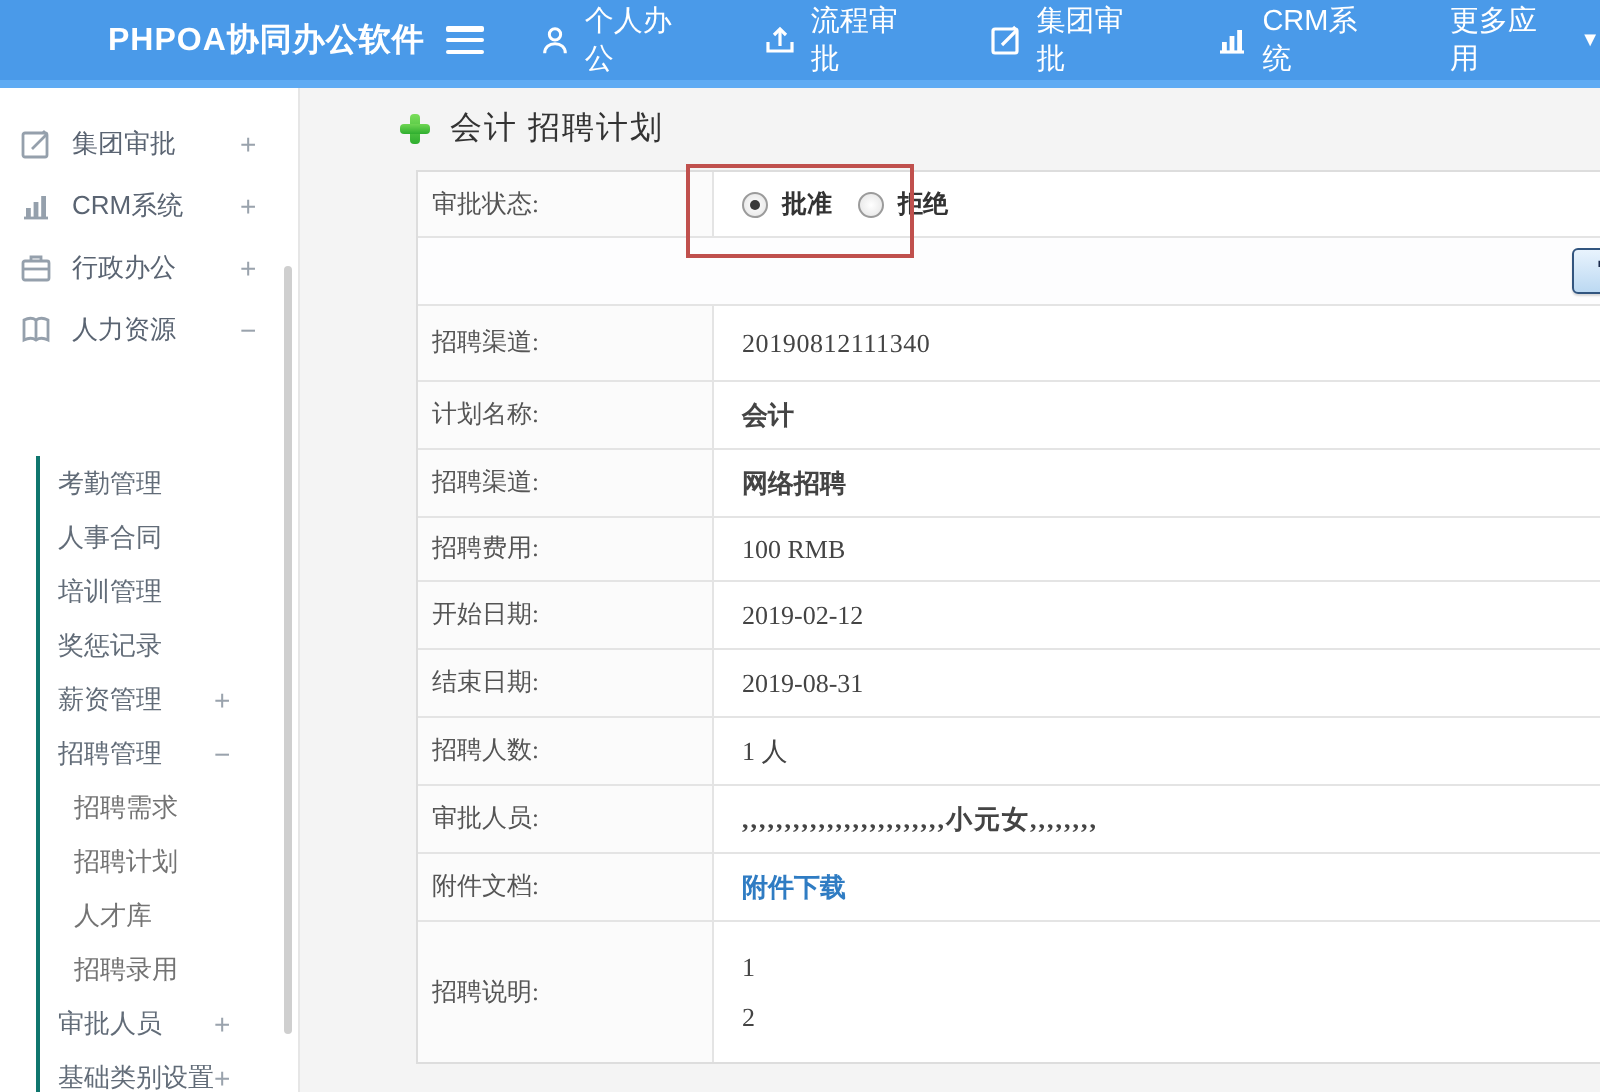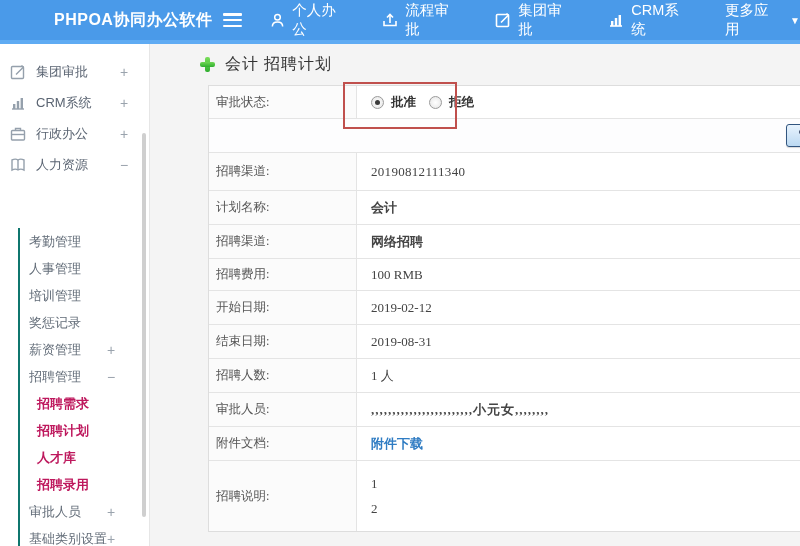--- a/index.html
+++ b/index.html
@@ -32,21 +32,21 @@
     font-size:13px; color:#5a6472; overflow:hidden;
   }
   .side-item { display:flex; align-items:center; cursor:pointer; position:relative; }
   .side-item.lv0 { height:31px; padding-left:10px; }
   .side-item .s-icon { width:17px; margin-right:9px; display:flex; align-items:center; }
   .side-item .expand { position:absolute; color:#9aa3ad; font-size:14px; font-weight:400; }
   .lv0 .expand { left:120px; }
   .submenu { margin-left:18px; border-left:2px solid #0f766e;margin-top:48px; }
   .side-item.lv1 { height:27px; padding-left:9px; color:#626c78; }
   .lv1 .expand { left:87px; }
-  .side-item.lv2 { height:27px; padding-left:17px; color:#be185d;font-weight:bold; }
+  .side-item.lv2 { height:27px; padding-left:17px; color:#737373; }
   .side-scrollbar { position:absolute; right:3px; top:89px; width:4px; height:384px; background:#cfcfcf; border-radius:2px; }
   
   .main { position:absolute; left:151px; top:44px; width:649px; height:502px; background:#f4f4f4; }
   .page-title-row { position:absolute; left:49px; top:10px; display:flex; align-items:center; gap:10px; }
   .plus-icon { width:15px; height:15px; position:relative; }
   .plus-icon::before { content:""; position:absolute; left:5px; top:0; width:5px; height:15px; background:linear-gradient(#7ade5a,#2fae2f); border-radius:2px; }
   .plus-icon::after { content:""; position:absolute; left:0; top:5px; width:15px; height:5px; background:linear-gradient(#6fd653,#2fae2f); border-radius:2px; }
   .page-title { font-family:"Liberation Serif","DejaVu Serif",serif; font-size:16px; font-weight:normal; color:#333; letter-spacing:1px; }
   
   .form-table {
@@ -189,21 +189,21 @@
         </svg>
     </span>
     <span>人力资源</span>
     <span class="expand">−</span>
   </div>
   <div class="submenu">
     <div class="side-item lv1">
       <span>考勤管理</span>
     </div>
     <div class="side-item lv1">
-      <span>人事管理</span>
+      <span>人事合同</span>
     </div>
     <div class="side-item lv1">
       <span>培训管理</span>
     </div>
     <div class="side-item lv1">
       <span>奖惩记录</span>
     </div>
     <div class="side-item lv1">
       <span>薪资管理</span>
       <span class="expand">+</span>

